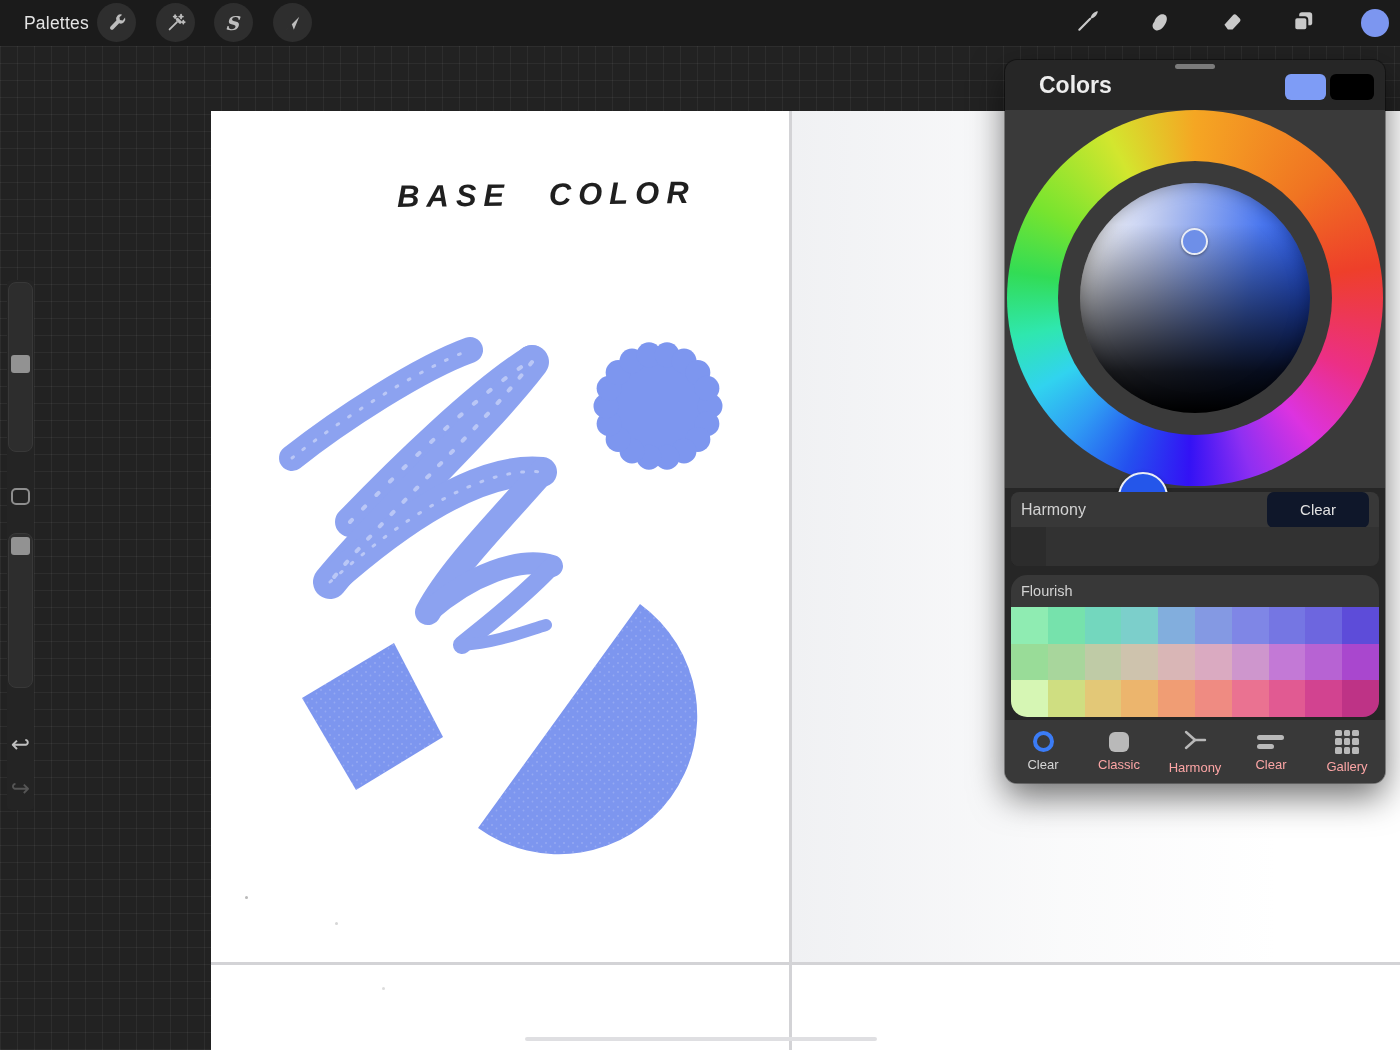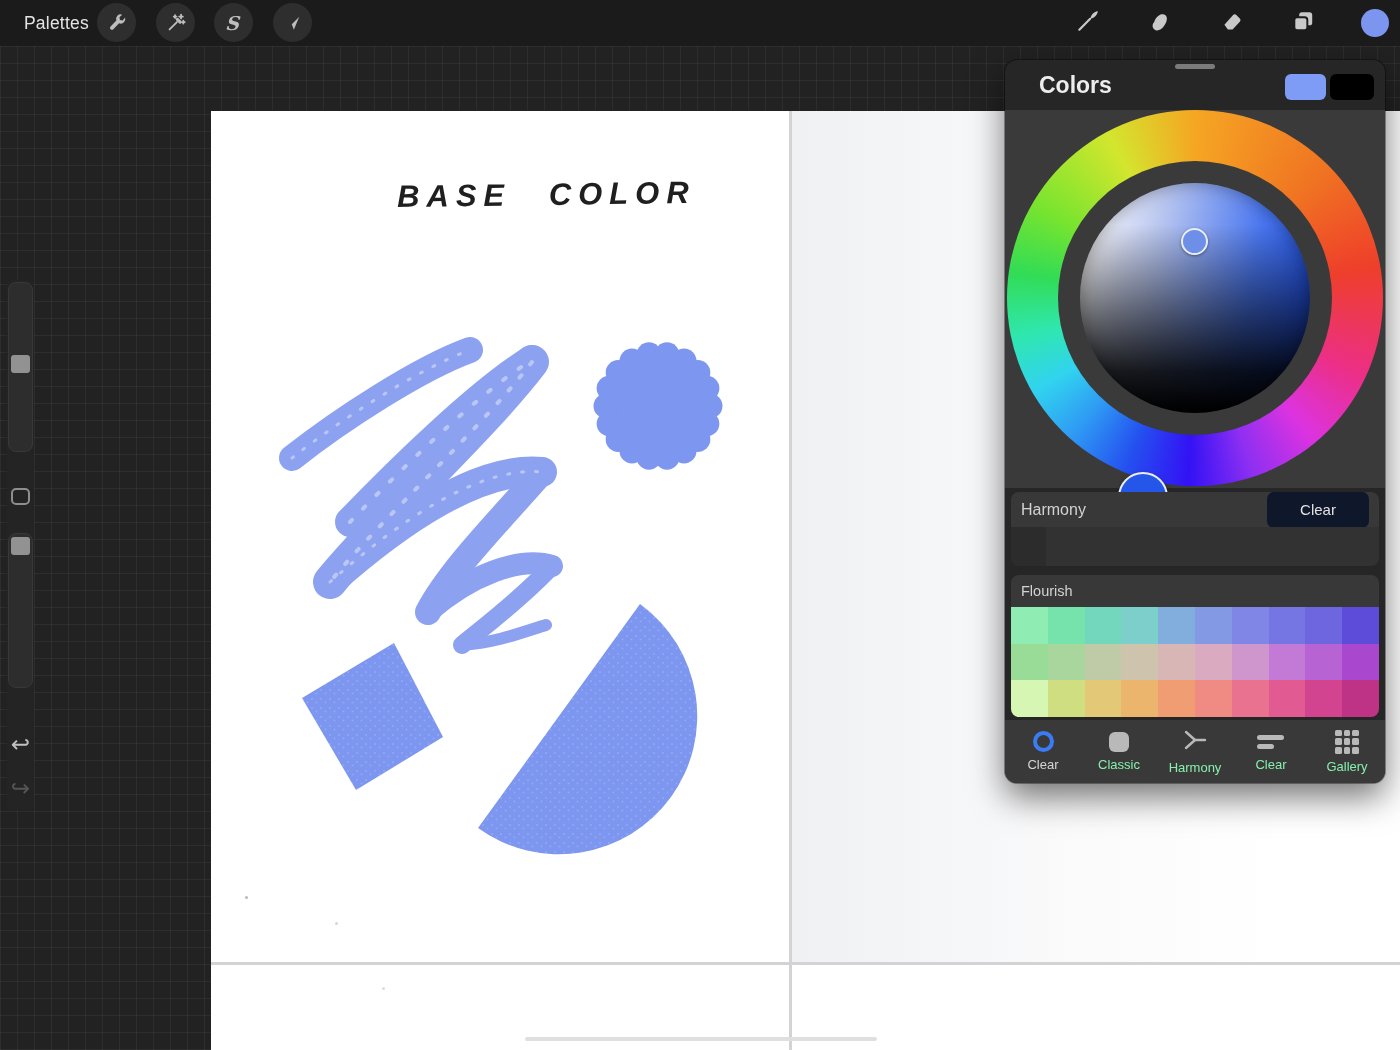--- a/index.html
+++ b/index.html
@@ -80,29 +80,29 @@
               background:#2456ea; border:2px solid #e9edf6; box-shadow:0 2px 5px rgba(0,0,0,.4); }
 
   .history-block { position:absolute; left:6px; top:432px; width:368px; border-radius:8px; overflow:hidden; }
   .history-header { height:35px; background:#383838; display:flex; align-items:center; padding:0 10px; }
   .history-label { color:#d2d2d2; font-size:16px; flex:1; }
   .clear-button { width:102px; height:36px; background:#0f172a; border:none; border-radius:7px;
                   color:#e2e2e2; font-size:15px; font-family:inherit; }
   .history-strip { position:relative; height:39px; background:#323232; }
   .history-strip::before { content:""; position:absolute; left:0; top:0; width:35px; height:39px; background:#2c2c2c; }
 
-  .flourish-block { position:absolute; left:6px; top:515px; width:368px; border-radius:8px; overflow:hidden; }
+  .flourish-block { position:absolute; left:6px; top:515px; width:368px; border-radius:16px; overflow:hidden; }
   .flourish-header { height:32px; background:#383838; display:flex; align-items:center; padding:0 10px; }
   .flourish-label { color:#d2d2d2; font-size:14.5px; }
   .palette-grid { display:grid; grid-template-columns:repeat(10,1fr); grid-auto-rows:36.6px; width:368px; }
 
   .tabbar { position:absolute; left:0; bottom:0; width:380px; height:63px; background:#393939;
             border-radius:0 0 12px 12px; display:flex; }
   .tab { flex:1; display:flex; flex-direction:column; align-items:center; justify-content:center; gap:5px; }
-  .tab-label { font-size:13px; color:#86efac; }
+  .tab-label { font-size:13px; color:#fca5a5; }
   .tab.active .tab-label { color:#d6d6d6; }
   .icon-disc { width:21px; height:21px; border-radius:50%; border:4.5px solid #3b7cf6; }
   .icon-classic { width:20px; height:20px; border-radius:6px; background:#b9b9b9; }
   .icon-value { width:28px; height:20px; position:relative; }
   .icon-value i { position:absolute; left:0; height:5px; border-radius:2.5px; background:#b9b9b9; display:block; }
   .icon-value i:first-child { top:3px; width:27px; }
   .icon-value i:last-child { top:12px; width:17px; }
   .icon-palettes { width:24px; height:24px; display:grid; grid-template-columns:repeat(3,1fr); gap:2px; }
   .icon-palettes i { background:#b9b9b9; border-radius:1.5px; display:block; }
 </style>

